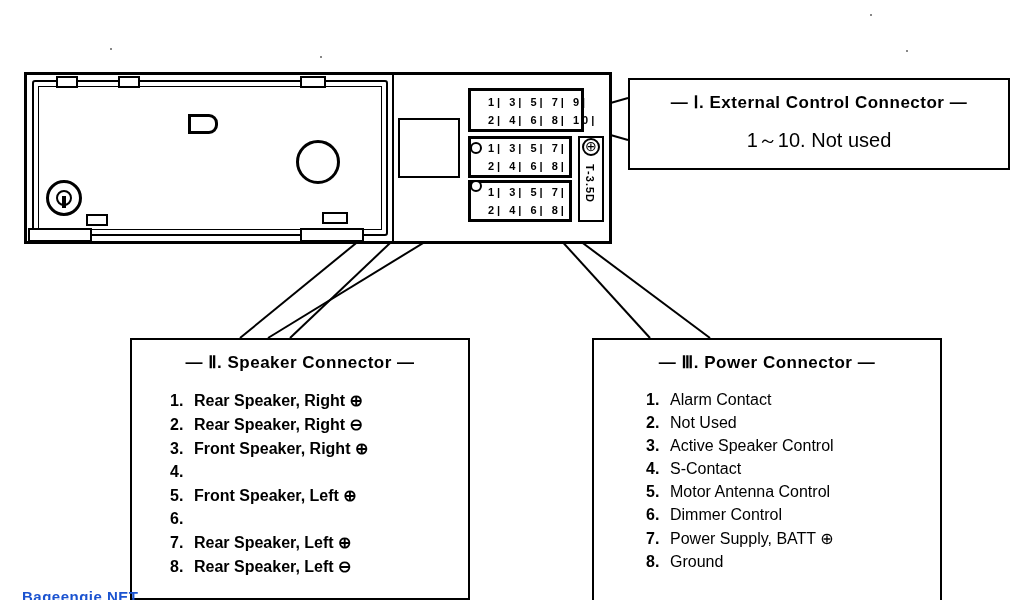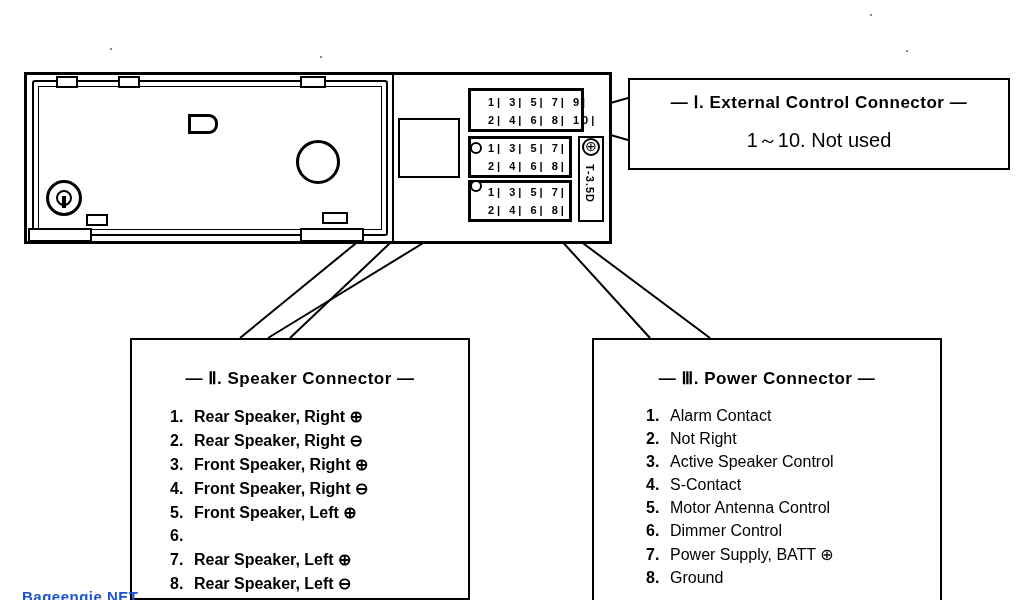--- a/index.html
+++ b/index.html
@@ -220,21 +220,21 @@
   }
   .callout-1 { left: 628px; top: 78px;  width: 382px; height: 92px; }
   .callout-2 { left: 130px; top: 338px; width: 340px; height: 262px; }
   .callout-3 { left: 592px; top: 338px; width: 350px; height: 269px; }
 
   .callout-title {
     text-align: center;
     font-size: 17px;
     font-weight: bold;
     letter-spacing: 0.5px;
-    margin-top: 28px;
+    margin-top: 12px;
   }
   .callout-1 .callout-title { margin-top: 12px; }
   .callout-sub {
     text-align: center;
     font-size: 20px;
     margin-top: 14px;
   }
   .pin-list {
     list-style: none;
     margin: 18px 0 0 0;
@@ -340,21 +340,20 @@
       <li>
           <span class="pin-num">2.</span>
           <span class="pin-text">Rear Speaker, Right ⊖</span>
         </li>
       <li>
           <span class="pin-num">3.</span>
           <span class="pin-text">Front Speaker, Right ⊕</span>
         </li>
       <li>
           <span class="pin-num">4.</span>
-          <span class="pin-text">Front Speaker, Right ⊖</span>
         </li>
       <li>
           <span class="pin-num">5.</span>
           <span class="pin-text">Front Speaker, Left ⊕</span>
         </li>
       <li>
           <span class="pin-num">6.</span>
         </li>
       <li>
           <span class="pin-num">7.</span>
@@ -369,21 +368,21 @@
 
   <div class="callout callout-3">
     <div class="callout-title">—  Ⅲ. Power  Connector  —</div>
     <ul class="pin-list">
       <li>
           <span class="pin-num">1.</span>
           <span class="pin-text">Alarm Contact</span>
         </li>
       <li>
           <span class="pin-num">2.</span>
-          <span class="pin-text">Not Right</span>
+          <span class="pin-text">Not Used</span>
         </li>
       <li>
           <span class="pin-num">3.</span>
           <span class="pin-text">Active Speaker Control</span>
         </li>
       <li>
           <span class="pin-num">4.</span>
           <span class="pin-text">S-Contact</span>
         </li>
       <li>

